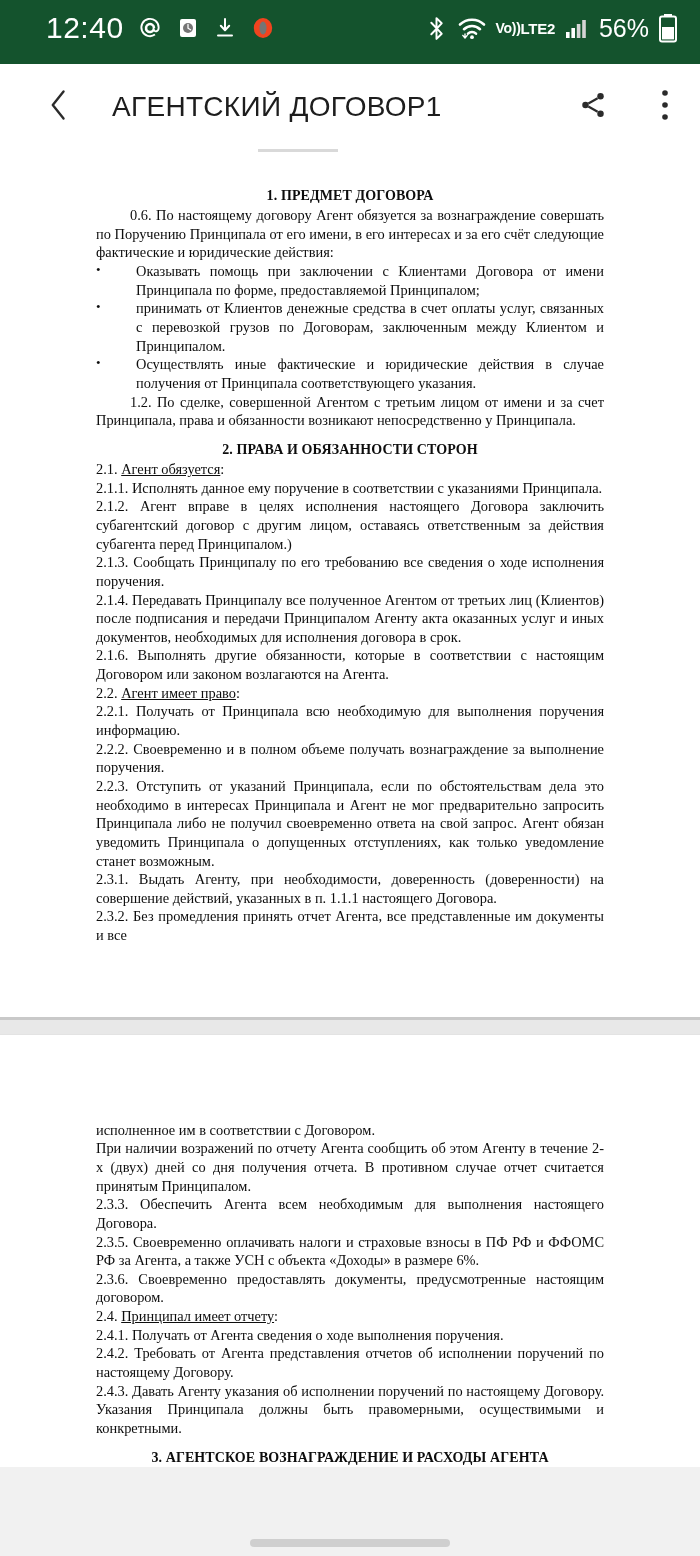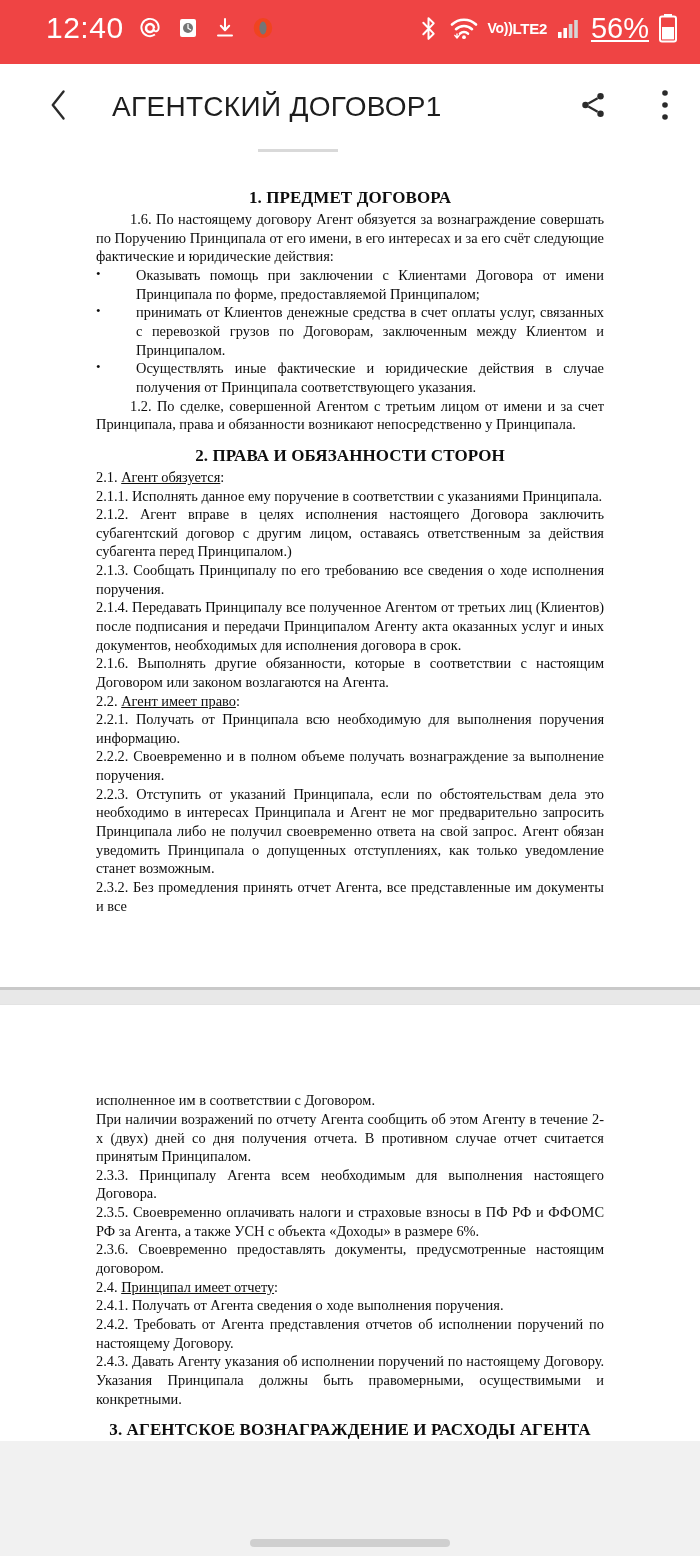--- a/index.html
+++ b/index.html
@@ -16,21 +16,21 @@
     position: relative;
     width: 700px;
     height: 1556px;
     background: #ffffff;
     overflow: hidden;
   }
 
   
   .status-bar {
     height: 64px;
-    background: #ef4444;
+    background: #14532d;
     display: flex;
     align-items: center;
     justify-content: space-between;
     padding: 0 22px 8px 46px;
     color: #ffffff;
   }
   .status-left {
     display: flex;
     align-items: center;
     gap: 13px;
@@ -41,25 +41,24 @@
     font-family: "Liberation Sans", sans-serif;
     color: #ffffff;
     line-height: 1;
   }
   .status-right {
     display: flex;
     align-items: center;
     gap: 9px;
   }
   .status-battery-text {
-    font-size: 29px;
+    font-size: 25px;
     color: #ffffff;
     line-height: 1;
     margin-left: 2px;
-    text-decoration: underline;
   }
   .sicon { display: flex; align-items: center; justify-content: center; }
 
   
   .app-bar {
     height: 85px;
     background: #ffffff;
     display: flex;
     align-items: center;
     padding: 0 8px 0 32px;
@@ -105,21 +104,21 @@
     height: 18px;
     background: #ffffff;
     border-top: 3px solid #c9c9c9;
     border-bottom: 1px solid #e3e3e3;
     background: #e8e8e8;
   }
 
   .doc-h {
     text-align: center;
     font-weight: bold;
-    font-size: 17px;
+    font-size: 14px;
     line-height: 1.30;
     margin: 0 0 1px 0;
     letter-spacing: 0.1px;
   }
 
   .doc-p {
     font-size: 14.4px;
     line-height: 1.295;
     text-align: justify;
     text-justify: inter-word;
@@ -302,21 +301,21 @@
     <div class="page">
 
       <div class="prev-sliver">
         <div class="prev-sliver-bar"></div>
       </div>
 
       <div class="page-one-top"></div>
 
       <div class="doc-h">1. ПРЕДМЕТ ДОГОВОРА</div>
 
-      <p class="doc-p indent">1.6. По настоящему договору Агент обязуется за вознаграждение совершать по Поручению Принципала от его имени, в его интересах и за его счёт следующие фактические и юридические действия:</p>
+      <p class="doc-p indent">0.6. По настоящему договору Агент обязуется за вознаграждение совершать по Поручению Принципала от его имени, в его интересах и за его счёт следующие фактические и юридические действия:</p>
 
       <div class="bullet-row">
         <span class="bullet-mark">•</span>
         <span class="bullet-body">Оказывать помощь при заключении с Клиентами Договора от имени Принципала по форме, предоставляемой Принципалом;</span>
       </div>
 
       <div class="bullet-row">
         <span class="bullet-mark">•</span>
         <span class="bullet-body">принимать от Клиентов денежные средства в счет оплаты услуг, связанных с перевозкой грузов по Договорам, заключенным между Клиентом и  Принципалом.</span>
       </div>
@@ -340,33 +339,34 @@
       <p class="doc-p">2.1.4. Передавать Принципалу все полученное Агентом от третьих лиц (Клиентов) после подписания и передачи Принципалом Агенту акта оказанных услуг и иных документов, необходимых для исполнения договора в срок.</p>
       <p class="doc-p">2.1.6. Выполнять другие обязанности, которые в соответствии с настоящим Договором или законом возлагаются на Агента.</p>
 
       <p class="doc-p"><span>2.2. </span><u>Агент имеет право</u><span>:</span></p>
 
       <p class="doc-p">2.2.1. Получать от Принципала всю необходимую для выполнения поручения информацию.</p>
       <p class="doc-p">2.2.2. Своевременно и в полном объеме получать вознаграждение за выполнение поручения.</p>
       <p class="doc-p">2.2.3. Отступить от указаний Принципала, если по обстоятельствам дела это необходимо в интересах Принципала и Агент не мог предварительно запросить Принципала либо не получил своевременно ответа на свой запрос. Агент обязан уведомить Принципала о допущенных отступлениях, как только уведомление станет возможным.</p>
 
 
+      <p class="doc-p">2.3.1. Выдать Агенту, при необходимости, доверенность (доверенности) на совершение действий, указанных в п. 1.1.1 настоящего Договора.</p>
       <p class="doc-p">2.3.2. Без промедления принять отчет Агента, все представленные им документы и все</p>
 
       <div class="page-one-bottom"></div>
     </div>
 
     <div class="page-gap"></div>
 
     <div class="page">
       <div class="page-two-top"></div>
 
       <p class="doc-p">исполненное им в соответствии с Договором.</p>
       <p class="doc-p">При наличии возражений по отчету Агента сообщить об этом Агенту в течение 2-х (двух) дней со дня получения отчета. В противном случае отчет считается принятым Принципалом.</p>
-      <p class="doc-p">2.3.3. Принципалу Агента всем необходимым для выполнения настоящего Договора.</p>
+      <p class="doc-p">2.3.3. Обеспечить Агента всем необходимым для выполнения настоящего Договора.</p>
       <p class="doc-p">2.3.5. Своевременно оплачивать налоги и страховые взносы в ПФ РФ и ФФОМС РФ за Агента, а также УСН с объекта «Доходы» в размере 6%.</p>
       <p class="doc-p">2.3.6. Своевременно предоставлять документы, предусмотренные настоящим договором.</p>
 
       <p class="doc-p"><span>2.4. </span><u>Принципал имеет отчету</u><span>:</span></p>
 
       <p class="doc-p">2.4.1. Получать от Агента сведения о ходе выполнения поручения.</p>
       <p class="doc-p">2.4.2. Требовать от Агента представления отчетов об исполнении поручений по настоящему Договору.</p>
       <p class="doc-p">2.4.3. Давать Агенту указания об исполнении поручений по настоящему Договору. Указания Принципала должны быть правомерными, осуществимыми и конкретными.</p>
 
       <div class="spacer-sm"></div>

